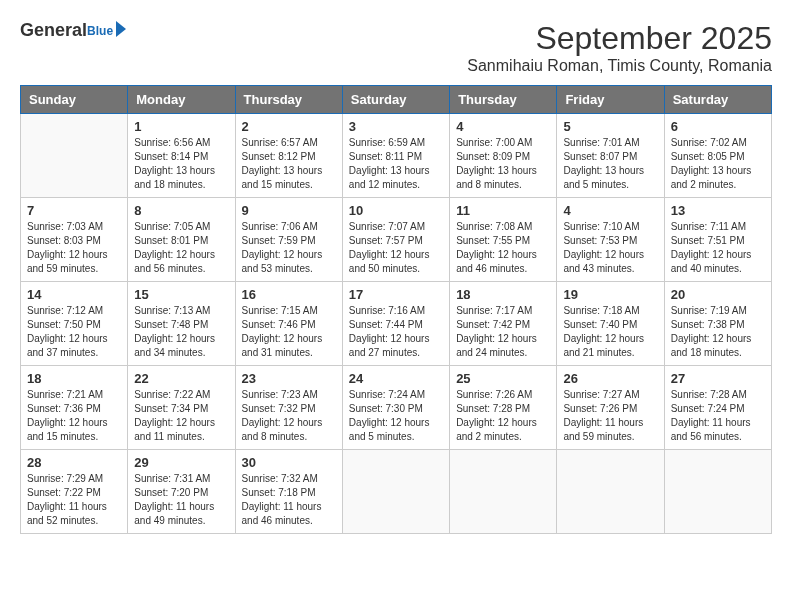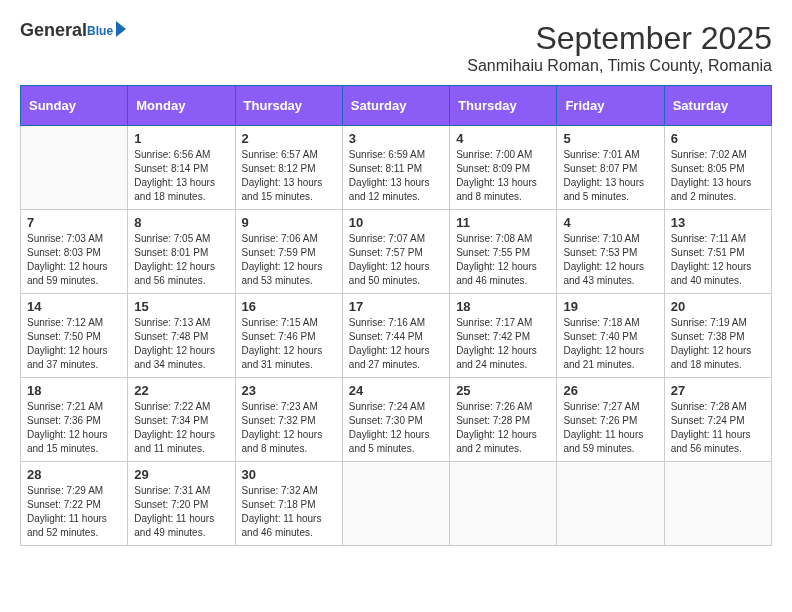--- a/index.html
+++ b/index.html
@@ -55,24 +55,24 @@
     .subtitle {
       font-size: 16px;
       color: #333;
     }
     .calendar {
       width: 100%;
       border-collapse: collapse;
       border: 1px solid #ccc;
     }
     .calendar th {
-      background-color: #8b5cf6;
+      background-color: #737373;
       color: white;
       text-align: left;
-      padding: 12px 8px;
+      padding: 6px 8px;
       font-size: 13px;
       border: 1px solid #1a6bb5;
     }
     .calendar td {
       vertical-align: top;
       border: 1px solid #ccc;
       padding: 5px 6px;
       width: calc(100% / 7);
       min-height: 80px;
     }

